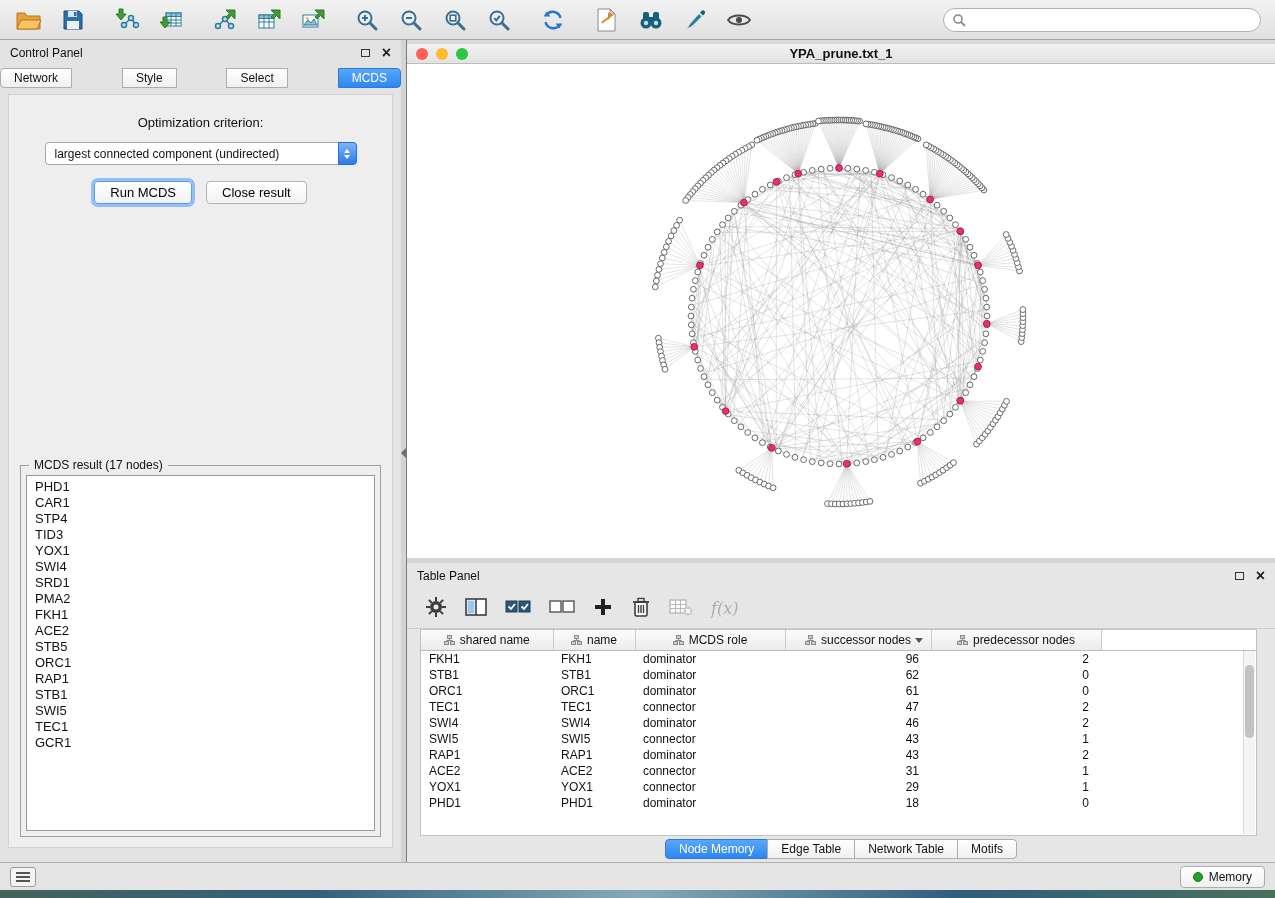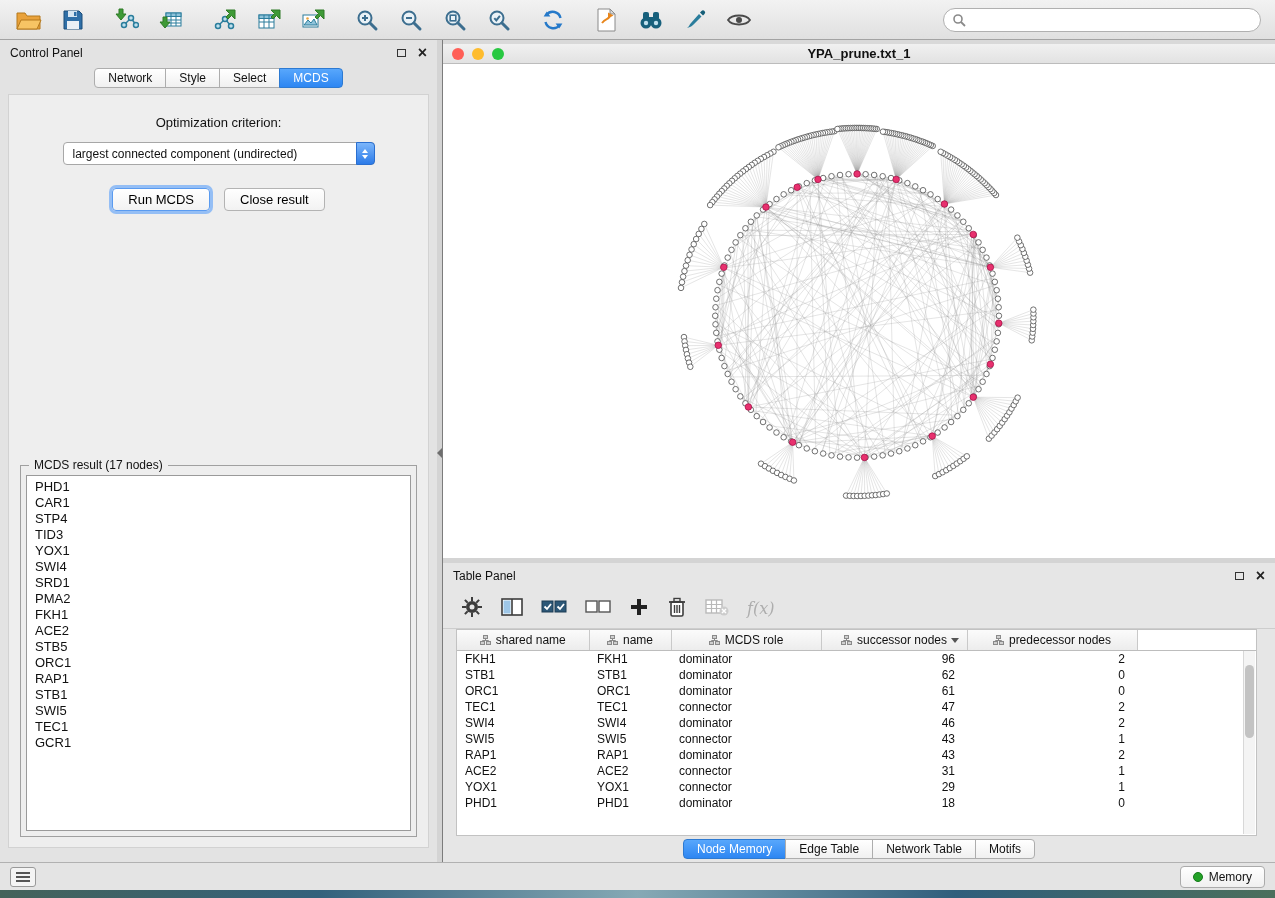--- a/index.html
+++ b/index.html
@@ -12,45 +12,45 @@
   .tool-group { display:flex; align-items:center; gap:6px; margin-right:16px; }
   .tool-btn { width:38px; height:30px; display:flex; align-items:center; justify-content:center; border-radius:4px; cursor:default; }
   .search-box { margin-left:auto; margin-right:4px; width:318px; height:24px; background:#fff;
                 border:1px solid #b0b0b0; border-radius:12px; display:flex; align-items:center; padding-left:8px; }
   .search-box input { border:none; outline:none; flex:1; font-size:12px; background:transparent; font-family:"Liberation Sans",sans-serif; }
 
   
   .main { height:822px; display:flex; }
 
   
-  .left-panel { width:437px; background:#e3e3e3; display:flex; flex-direction:column; }
+  .left-panel { width:401px; background:#e3e3e3; display:flex; flex-direction:column; }
   .cp-header, .tp-header { height:26px; display:flex; align-items:center; padding:0 10px; font-size:12px; }
   .win-controls { margin-left:auto; display:flex; align-items:center; gap:12px; }
   .win-sq { width:9px; height:8px; border:1.5px solid #333; display:inline-block; }
   .win-x { font-size:16px; font-weight:bold; line-height:1; color:#222; }
 
-  .cp-tabs { display:flex; justify-content:center; margin-top:2px; }
+  .cp-tabs { display:flex; justify-content:space-between; margin-top:2px; }
   .seg-tab { padding:2px 13px; font-size:12px; background:linear-gradient(#ffffff,#f0f0f0);
              border:1px solid #adadad; margin-left:-1px; cursor:default; }
   .seg-tab:first-child { border-radius:4px 0 0 4px; margin-left:0; }
   .seg-tab:last-child { border-radius:0 4px 4px 0; }
   .seg-tab.active { background:linear-gradient(#58a7fc,#2d86f2); color:#fff; border-color:#2d7ad2; }
 
   .tab-content { flex:1; margin:6px 8px 14px; background:#eeeeee; border:1px solid #d2d2d2;
                  display:flex; flex-direction:column; align-items:center; }
   .opt-label { margin-top:20px; font-size:13px; }
   .dropdown { margin-top:12px; width:312px; height:23px; position:relative; background:#fff;
               border:1px solid #a7a7a7; border-radius:4px; display:flex; align-items:center;
               font-size:12px; padding-left:9px; }
   .dd-cap { position:absolute; right:-1px; top:-1px; bottom:-1px; width:19px; border-radius:0 4px 4px 0;
             background:linear-gradient(#7cb6fb,#2c7be8); border:1px solid #2a6fd0;
             display:flex; flex-direction:column; align-items:center; justify-content:center; gap:2px; }
   .tri-up   { width:0; height:0; border-left:3.5px solid transparent; border-right:3.5px solid transparent; border-bottom:4.5px solid #fff; }
   .tri-down { width:0; height:0; border-left:3.5px solid transparent; border-right:3.5px solid transparent; border-top:4.5px solid #fff; }
-  .btn-row { margin-top:23px; display:flex; gap:14px; }
+  .btn-row { margin-top:16px; display:flex; gap:14px; }
   .mac-btn { font-family:"Liberation Sans",sans-serif; font-size:13px; padding:3px 15px;
              background:linear-gradient(#ffffff,#f2f2f2); border:1px solid #b3b3b3; border-radius:4px; }
   .focus-ring { box-shadow:0 0 0 3px rgba(88,158,250,.6); border-color:#5a9bf0; }
 
   .groupbox { margin-top:auto; width:calc(100% - 22px); height:372px; border:1px solid #a0a0a0;
               position:relative; margin-bottom:10px; background:#eeeeee; }
   .gb-legend { position:absolute; top:-8px; left:8px; background:#eeeeee; padding:0 5px; font-size:12px; }
   .mcds-list { position:absolute; left:5px; right:5px; top:9px; bottom:5px; background:#fff;
                border:1px solid #9a9a9a; overflow:hidden; padding:3px 0; }
   .mcds-item { font-size:13px; line-height:16px; padding:0 8px; }

